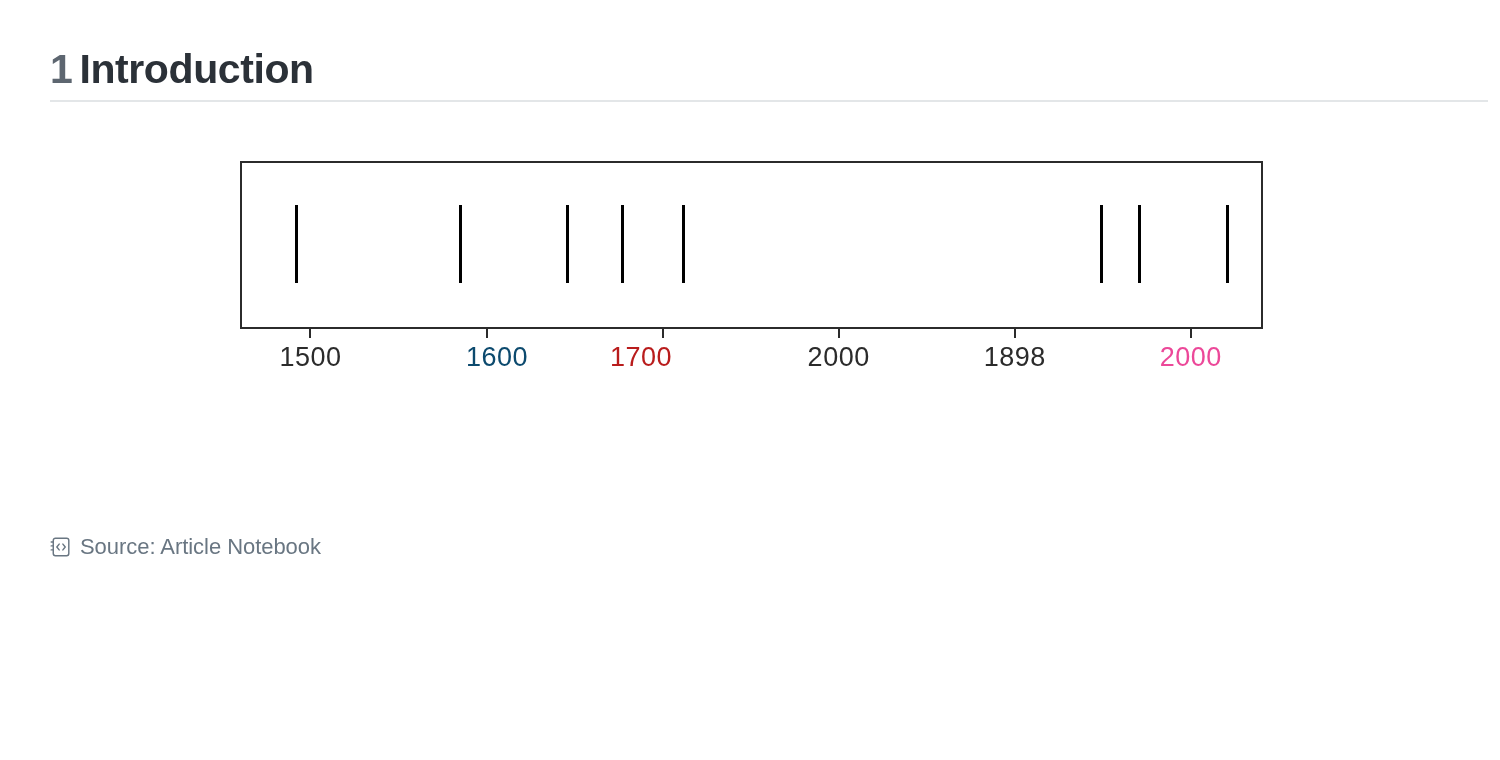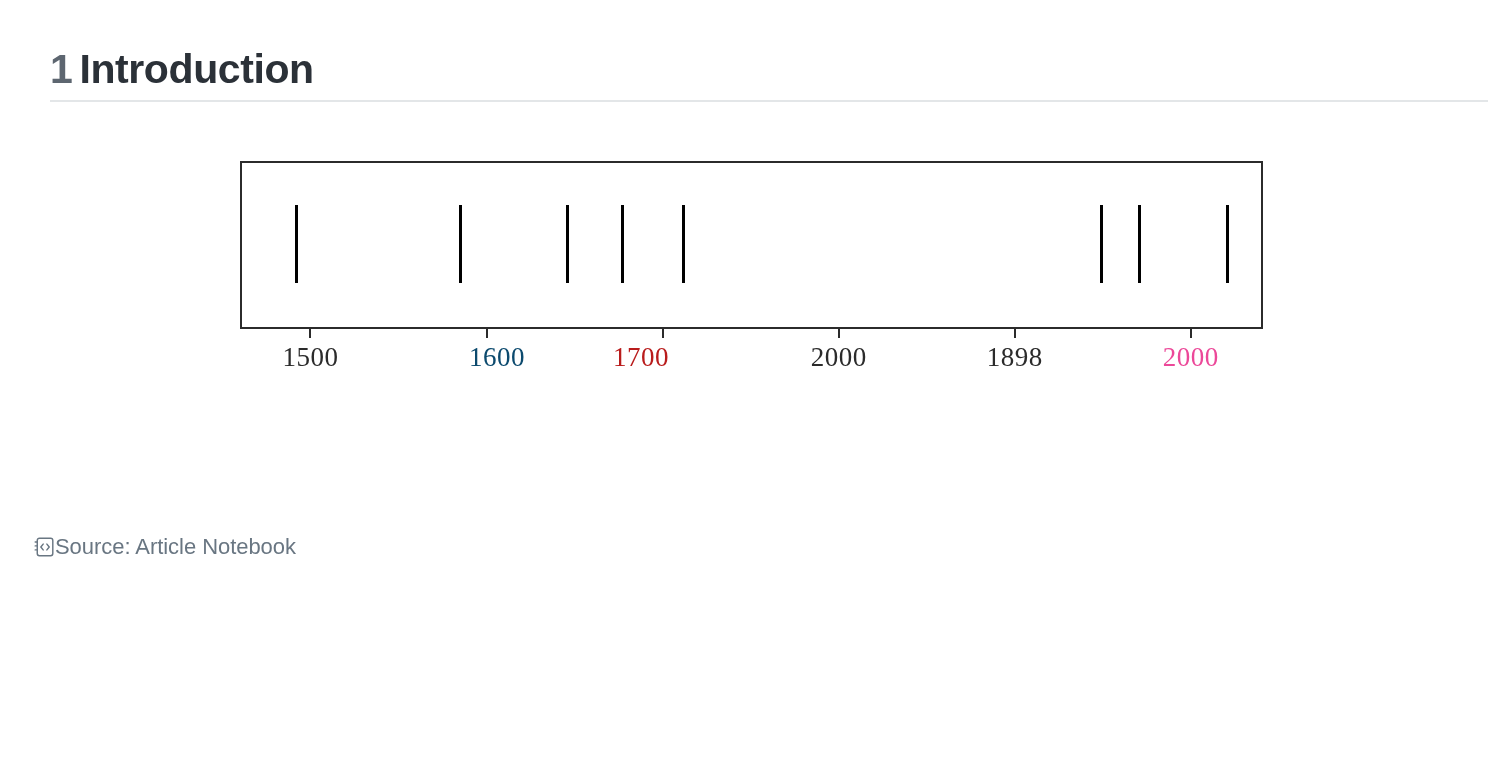--- a/index.html
+++ b/index.html
@@ -111,44 +111,45 @@
     position: absolute;
     left: 8px;
     top: 222px;
     width: 1023px;
     height: 40px;
   }
   .axis-ticklabel {
     position: absolute;
     top: 0;
     transform: translateX(-50%);
-    font-family: Liberation Serif, serif;
+    font-family: Liberation Sans, sans-serif;
     font-size: 27px;
     color: #2b2b2b;
     letter-spacing: 0.5px;
     white-space: nowrap;
   }
 
   
   .figure-caption {
     position: absolute;
     left: 50px;
     top: 446px;
     font-size: 26px;
     color: #596570;
     letter-spacing: -0.1px;
     white-space: nowrap;
   }
 
   .source-line {
     position: absolute;
-    left: 33px;
+    left: 49px;
     top: 534px;
     display: flex;
     align-items: center;
+    gap: 9px;
   }
   .journal-code-icon {
     display: block;
     width: 22px;
     height: 22px;
     flex: 0 0 auto;
   }
   .source-text {
     font-size: 22px;
     color: #697682;

